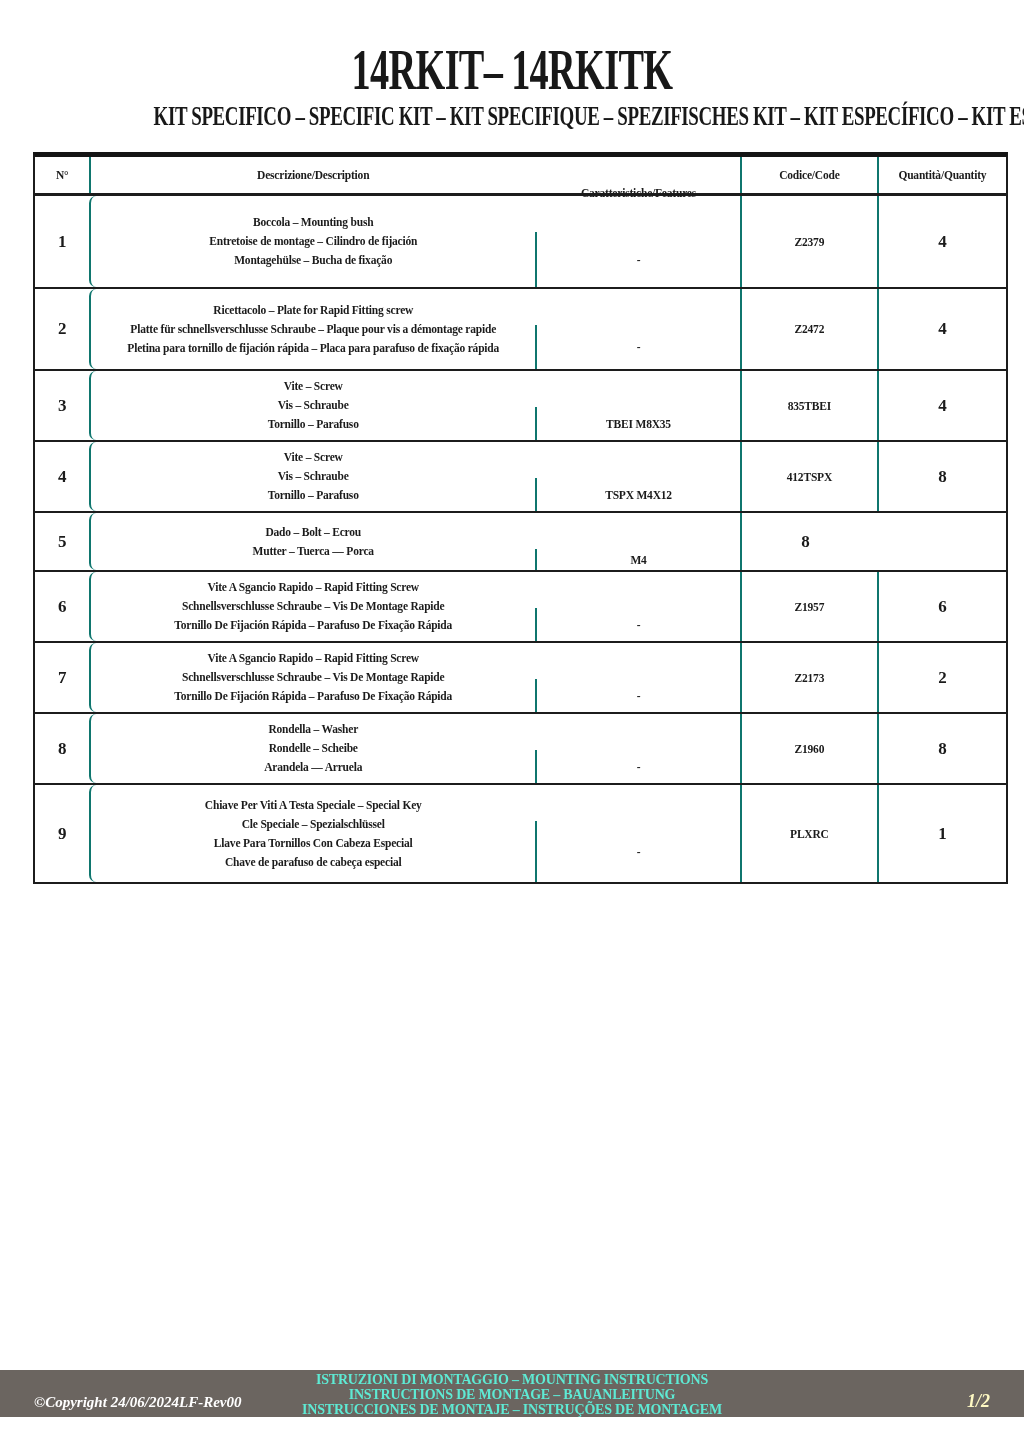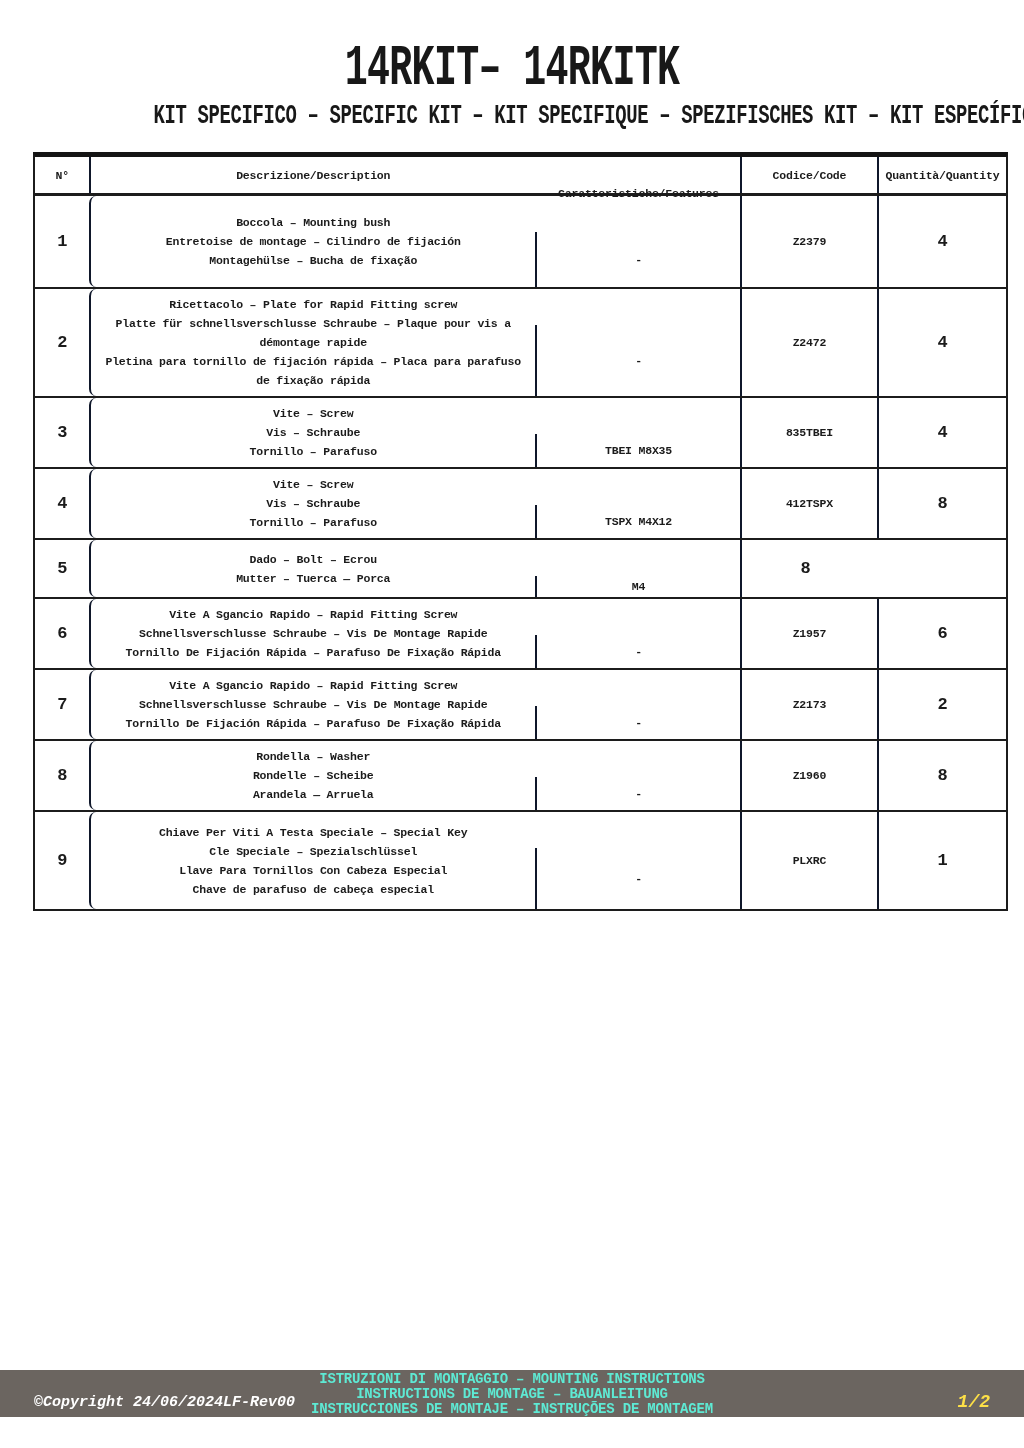--- a/index.html
+++ b/index.html
@@ -1,21 +1,21 @@
 <!DOCTYPE html>
 <html><head>
 <meta charset="utf-8">
 <style>
   html, body { margin: 0; padding: 0; background: #ffffff; }
   .page {
     position: relative;
     width: 1024px;
     height: 1448px;
     background: #ffffff;
-    font-family: Liberation Mono, monospace;
+    font-family: Liberation Serif, serif;
     color: #1b1b1b;
     overflow: hidden;
   }
 
   
   .title {
     position: absolute;
     top: 36px;
     left: 0;
     width: 100%;
@@ -59,21 +59,21 @@
     border-bottom: 3px solid #1c1c1c;
     font-size: 11.5px;
   }
   .th, .td {
     display: flex;
     align-items: center;
     justify-content: center;
     text-align: center;
     box-sizing: border-box;
   }
-  .th + .th, .td + .td { border-left: 2px solid #0f172a; }
+  .th + .th, .td + .td { border-left: 2px solid #0f766e; }
 
   .col-n    { width: 5.6%; }
   .col-desc { width: 45.9%; }
   .col-feat { width: 21.1%; margin-top: 36px; }
   .col-code { width: 14.1%; }
   .col-qty  { width: 13.3%; }
 
   .tr { display: flex; }
   .tr + .tr { border-top: 2px solid #1c1c1c; }
   .tr:nth-child(1) { min-height: 91px; }
@@ -124,21 +124,21 @@
     color: #5eead4;
     font-weight: bold;
     font-size: 14px;
     line-height: 15px;
     letter-spacing: -0.2px;
   }
   .page-number {
     position: absolute;
     right: 34px;
     bottom: 5px;
-    color: #fde047;
+    color: #fef9c3;
     font-weight: bold;
     font-style: italic;
     font-size: 18px;
     text-align: center;
   }
 </style>
 </head>
 <body>
 
 <div class="page">

